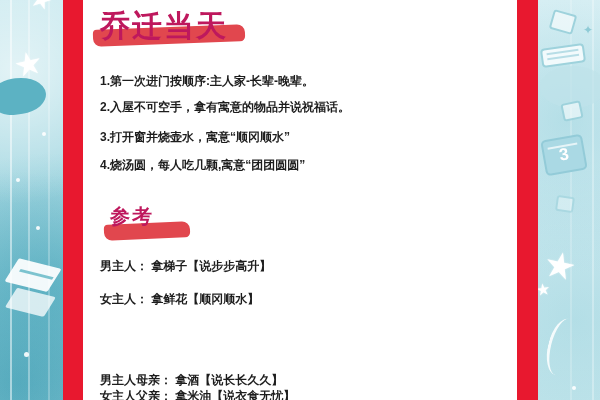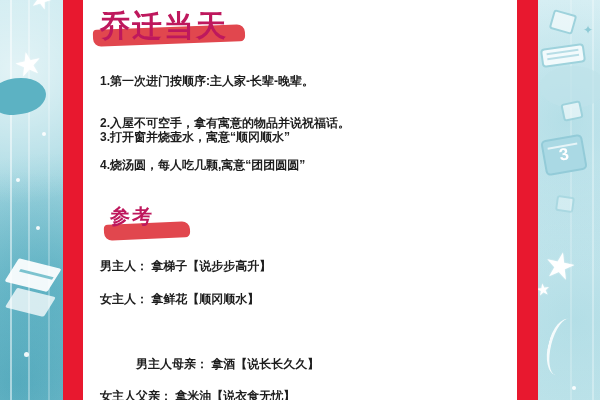--- a/index.html
+++ b/index.html
@@ -56,22 +56,22 @@
   .panel{position:absolute; left:83px; top:0; width:434px; height:400px; background:#ffffff;}
   
   .heading{position:absolute; color:#be185d; font-weight:bold; letter-spacing:2px; z-index:2; white-space:nowrap;}
   .h-main{left:100px; top:6px; font-size:30px;}
   .h-ref{left:110px; top:203px; font-size:20px;}
   .marker{position:absolute; background:#e1474e; z-index:1; border-radius:4px 8px 5px 8px;}
   .m1{left:93px; top:27px; width:152px; height:17px; transform:rotate(-2.2deg);}
   .m2{left:104px; top:223px; width:86px; height:16px; transform:rotate(-2.5deg);}
   
   .line{position:absolute; left:100px; color:#1d1d1d; font-weight:bold; font-size:12px; white-space:nowrap; z-index:2;}
-  .l1{top:73px;} .l2{top:115px;} .l3{top:129px;} .l4{top:157px;}
-  .r1{top:258px;} .r2{top:291px;} .r3{top:324px;} .r4{top:356px;margin-left:36px;} .r5{top:388px;}
+  .l1{top:73px;} .l2{top:99px;} .l3{top:129px;} .l4{top:157px;}
+  .r1{top:258px;} .r2{top:291px;} .r3{top:324px;} .r4{top:372px;} .r5{top:388px;}
 </style>
 </head>
 <body>
 
 <div class="page">
 
   <div class="band band-left">
     <div class="streak" style="left:10px;"></div>
     <div class="streak" style="left:28px; opacity:.7;"></div>
     <div class="streak" style="left:48px; opacity:.5;"></div>

